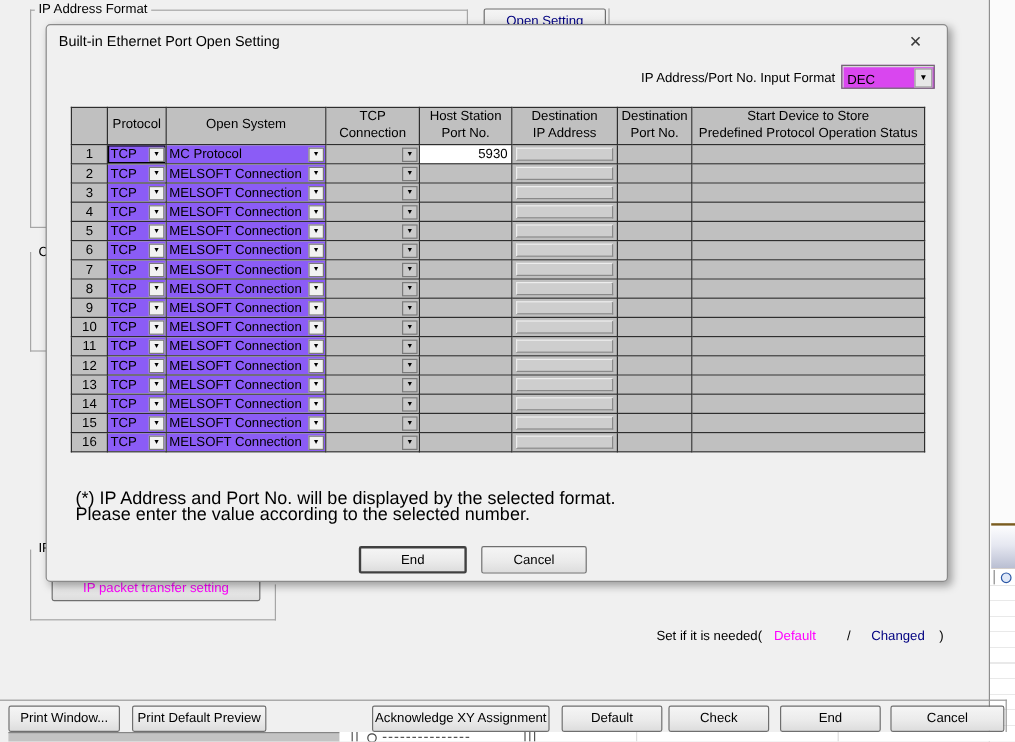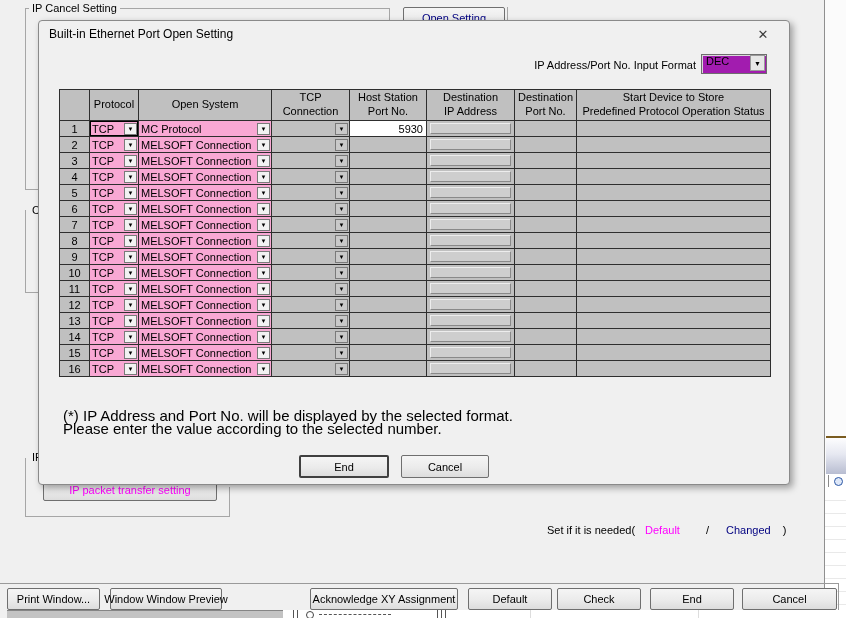--- a/index.html
+++ b/index.html
@@ -44,34 +44,34 @@
   .frag-dash{position:absolute;left:36px;top:4px;width:72px;border-top:1px dashed #555;}
   .frag-vline{position:absolute;top:0;width:1px;height:8px;background:#ddd;}
 
   
   .dialog{position:absolute;left:38px;top:20px;width:750px;height:463px;background:#f0f0f0;
     border:1px solid #8a8a8a;border-radius:4px;box-shadow:3px 3px 7px rgba(0,0,0,0.35);z-index:10;}
   .dlg-title{position:absolute;left:10px;top:6px;font-size:12px;}
   .dlg-close{position:absolute;left:712px;top:3px;width:24px;height:20px;display:flex;align-items:center;justify-content:center;
     font-size:13px;color:#3c3c3c;cursor:default;}
   .fmt-label{position:absolute;right:93px;top:38px;font-size:11px;}
-  .combo-outer{position:absolute;left:662px;top:33px;width:66px;height:20px;border:1px solid #6e6e6e;background:#a21caf;
-    display:flex;align-items:flex-start;justify-content:space-between;box-sizing:border-box;box-shadow:inset 1px 1px 0 #d9d9d9;}
+  .combo-outer{position:absolute;left:662px;top:33px;width:78px;height:20px;border:1px solid #6e6e6e;background:#d946ef;
+    display:flex;align-items:flex-end;justify-content:space-between;box-sizing:border-box;box-shadow:inset 1px 1px 0 #d9d9d9;}
   .combo-outer .cv{padding-left:4px;font-size:11px;}
   .combo-outer .cb{width:15px;height:16px;margin-right:1px;background:#e7e7e7;border:1px solid #9a9a9a;
     display:flex;align-items:center;justify-content:center;font-size:7px;box-sizing:border-box;}
 
   
   table.grid{position:absolute;left:20px;top:68px;border-collapse:collapse;table-layout:fixed;padding-left:24px;}
   table.grid td{border:1px solid #2e2e2e;padding:0;font-size:11px;overflow:hidden;box-sizing:border-box;}
   table.grid thead td{background:#c0c0c0;height:31px;text-align:center;vertical-align:middle;white-space:pre-line;line-height:1.25;}
   table.grid tbody td{height:15px;background:#c0c0c0;}
   td.numc{text-align:center;background:#c0c0c0;}
   td.whitec{background:#ffffff !important;}
-  .cmb{display:flex;align-items:center;justify-content:space-between;height:100%;background:#f9a8d4;padding-left:2px;box-sizing:border-box;}
+  .cmb{display:flex;align-items:center;justify-content:space-between;height:100%;background:#8b5cf6;padding-left:2px;box-sizing:border-box;}
   .cmb.grayc{background:#c0c0c0;}
   .cmb.focused{box-shadow:inset 0 0 0 1px #000;}
   .cmb .cval{white-space:nowrap;overflow:hidden;font-size:11px;}
   .cmb .arr{flex:none;width:13px;height:12px;margin-right:1px;border:1px solid #7a7a7a;background:#f2f2f2;
     display:flex;align-items:center;justify-content:center;font-size:6px;box-sizing:border-box;}
   .cmb.grayc .arr{background:#c9c9c9;}
   td.portc{text-align:right;padding-right:3px !important;}
   .destbox{margin:2px 3px;height:9px;background:#cecece;border-top:1px solid #ededed;border-left:1px solid #ededed;
     border-right:1px solid #898989;border-bottom:1px solid #898989;}
   .notes{position:absolute;left:24px;top:388px;font-size:15px;line-height:13px;white-space:pre-line;}
@@ -84,21 +84,21 @@
 <div class="iconrow-frag">
   <div class="tick"></div>
   <div class="dot"></div>
 </div>
 <div class="grid-frag"></div>
 
 <div class="line" style="left:25px;top:8px;width:365px;height:1px;"></div>
 <div class="line" style="left:25px;top:8px;width:1px;height:182px;"></div>
 <div class="line" style="left:25px;top:189px;width:15px;height:1px;"></div>
 <div class="line" style="left:389px;top:8px;width:1px;height:14px;"></div>
-<div class="grouplabel" style="left:29px;top:2px;">IP Cancel Setting</div>
+<div class="grouplabel" style="left:29px;top:2px;">IP Address Format</div>
 
 <div class="line" style="left:25px;top:210px;width:1px;height:83px;"></div>
 <div class="line" style="left:25px;top:292px;width:15px;height:1px;"></div>
 <div class="grouplabel" style="left:29px;top:204px;">C</div>
 
 <div class="grouplabel" style="left:29px;top:451px;">IP</div>
 <div class="line" style="left:25px;top:458px;width:1px;height:59px;"></div>
 <div class="line" style="left:25px;top:516px;width:205px;height:1px;"></div>
 <div class="line" style="left:229px;top:487px;width:1px;height:30px;"></div>
 
@@ -111,21 +111,21 @@
   <span class="m">Default</span>
   <span class="s">/</span>
   <span class="n">Changed</span>
   <span class="p">)</span>
 </div>
 
 <div class="line" style="left:0;top:583px;width:839px;height:1px;background:#9a9a9a;"></div>
 <div class="line" style="left:838px;top:583px;width:1px;height:27px;background:#9a9a9a;"></div>
 
 <div class="btn" style="left:7px;top:588px;width:93px;height:22px;">Print Window...</div>
-<div class="btn" style="left:110px;top:588px;width:112px;height:22px;">Window Window Preview</div>
+<div class="btn" style="left:110px;top:588px;width:112px;height:22px;">Print Default Preview</div>
 <div class="btn" style="left:310px;top:588px;width:148px;height:22px;">Acknowledge XY Assignment</div>
 <div class="btn" style="left:468px;top:588px;width:84px;height:22px;">Default</div>
 <div class="btn" style="left:557px;top:588px;width:84px;height:22px;">Check</div>
 <div class="btn" style="left:650px;top:588px;width:84px;height:22px;">End</div>
 <div class="btn" style="left:742px;top:588px;width:95px;height:22px;">Cancel</div>
 
 <div class="bottombar"></div>
 <div class="bottomwhite">
   <div class="frag-tick" style="left:10px;"></div>
   <div class="frag-tick" style="left:14px;"></div>

